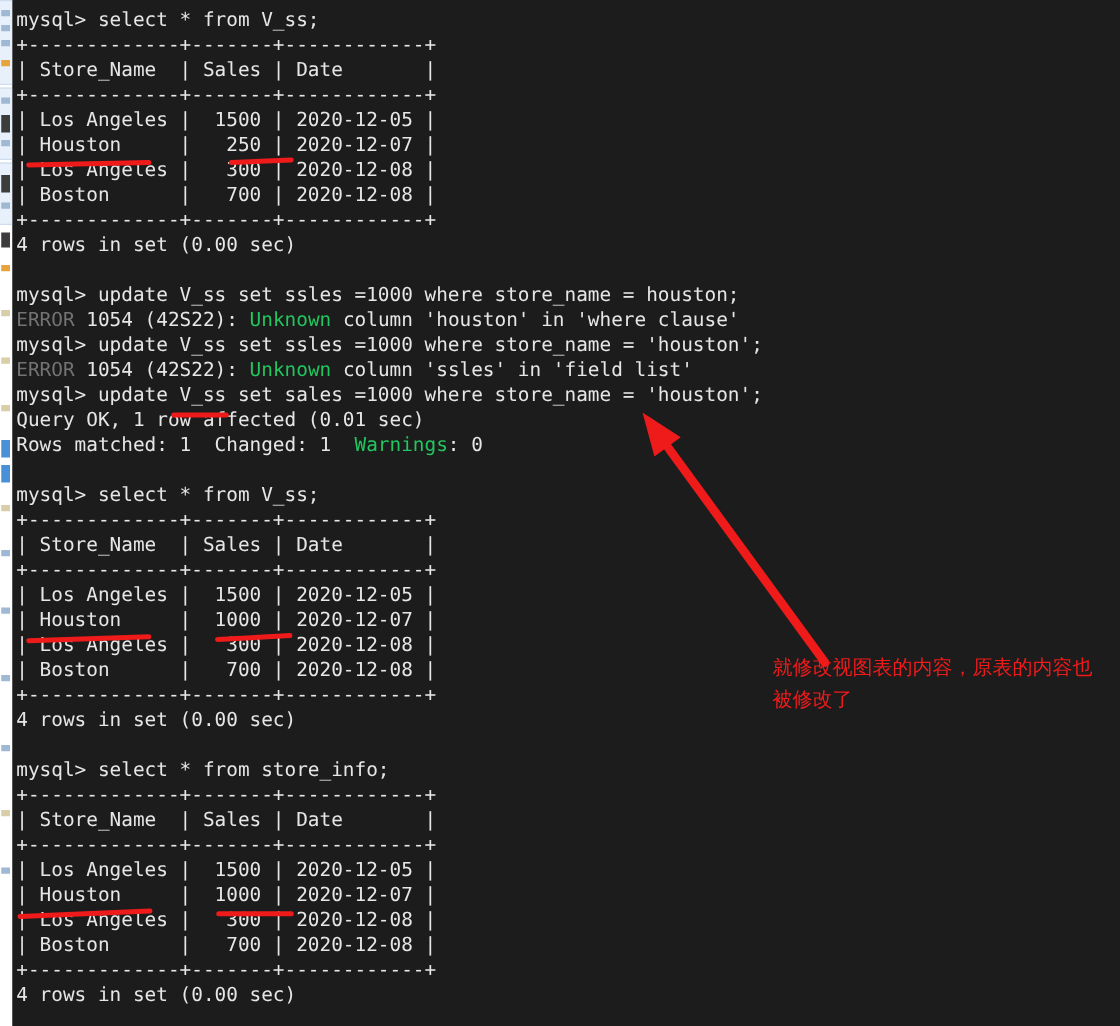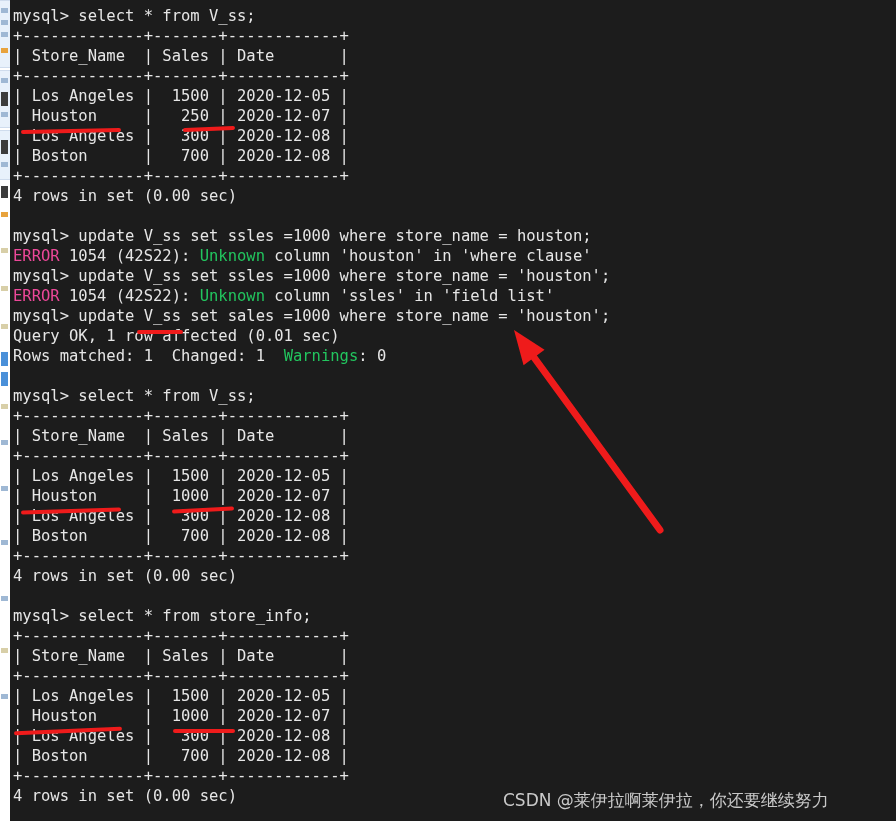--- a/index.html
+++ b/index.html
@@ -32,21 +32,21 @@
     position:absolute;left:10px;top:0;width:886px;height:821px;
     background:#1c1c1c;
     color:#e6e6e6;
     font-size:15.5px;
     line-height:20px;
     white-space:pre;
     padding:6px 0 0 0;
     box-sizing:border-box;
   }
   .line{height:20px;white-space:pre;padding-left:3px;}
-  .err{color:#ec4899;}
+  .err{color:#737373;}
   .warn{color:#22c55e;}
 
   
   #annot{position:absolute;left:0;top:0;width:896px;height:821px;pointer-events:none;}
   .uline{position:absolute;background:#ef1b1b;height:4px;border-radius:2px;}
 
   #note{
     position:absolute;left:618px;top:521px;width:268px;
     color:#ef1b1b;
     font-family:"DejaVu Sans","Liberation Sans",sans-serif;
@@ -94,24 +94,24 @@
     <div class="mark" style="top:694px;"></div>
   </div>
 
   <div id="term"><div class="line">mysql&gt; select * from V_ss;</div><div class="line">+-------------+-------+------------+</div><div class="line">| Store_Name  | Sales | Date       |</div><div class="line">+-------------+-------+------------+</div><div class="line">| Los Angeles |  1500 | 2020-12-05 |</div><div class="line">| Houston     |   250 | 2020-12-07 |</div><div class="line">| Los Angeles |   300 | 2020-12-08 |</div><div class="line">| Boston      |   700 | 2020-12-08 |</div><div class="line">+-------------+-------+------------+</div><div class="line">4 rows in set (0.00 sec)</div><div class="line">&nbsp;</div><div class="line">mysql&gt; update V_ss set ssles =1000 where store_name = houston;</div><div class="line"><span class="err">ERROR</span><span> 1054 (42S22): </span><span class="warn">Unknown</span><span> column 'houston' in 'where clause'</span></div><div class="line">mysql&gt; update V_ss set ssles =1000 where store_name = 'houston';</div><div class="line"><span class="err">ERROR</span><span> 1054 (42S22): </span><span class="warn">Unknown</span><span> column 'ssles' in 'field list'</span></div><div class="line">mysql&gt; update V_ss set sales =1000 where store_name = 'houston';</div><div class="line">Query OK, 1 row affected (0.01 sec)</div><div class="line"><span>Rows matched: 1  Changed: 1  </span><span class="warn">Warnings</span><span>: 0</span></div><div class="line">&nbsp;</div><div class="line">mysql&gt; select * from V_ss;</div><div class="line">+-------------+-------+------------+</div><div class="line">| Store_Name  | Sales | Date       |</div><div class="line">+-------------+-------+------------+</div><div class="line">| Los Angeles |  1500 | 2020-12-05 |</div><div class="line">| Houston     |  1000 | 2020-12-07 |</div><div class="line">| Los Angeles |   300 | 2020-12-08 |</div><div class="line">| Boston      |   700 | 2020-12-08 |</div><div class="line">+-------------+-------+------------+</div><div class="line">4 rows in set (0.00 sec)</div><div class="line">&nbsp;</div><div class="line">mysql&gt; select * from store_info;</div><div class="line">+-------------+-------+------------+</div><div class="line">| Store_Name  | Sales | Date       |</div><div class="line">+-------------+-------+------------+</div><div class="line">| Los Angeles |  1500 | 2020-12-05 |</div><div class="line">| Houston     |  1000 | 2020-12-07 |</div><div class="line">| Los Angeles |   300 | 2020-12-08 |</div><div class="line">| Boston      |   700 | 2020-12-08 |</div><div class="line">+-------------+-------+------------+</div><div class="line">4 rows in set (0.00 sec)</div></div>
 
   <div id="annot">
     <svg id="arrow-svg" width="896" height="821" style="position:absolute;left:0;top:0;">
         <line x1="660" y1="530" x2="529.3298990860557" y2="350.99986176172" stroke="#ef1b1b" stroke-width="7" stroke-linecap="round"></line>
         <polygon points="514,330 544.5467219933943,349.79640814537527 523.5468602316743,365.1263072314309" fill="#ef1b1b"></polygon>
       </svg>
+    <div id="note">就修改视图表的内容，原表的内容也被修改了</div>
   <div class="uline" style="left: 21px; top: 129px; width: 100px; height: 4px; background: rgb(239, 27, 27); transform: rotate(-1.2deg);"></div>
       <div class="uline" style="left: 183px; top: 127px; width: 52px; height: 4px; background: rgb(239, 27, 27); transform: rotate(-2.5deg);"></div>
       <div class="uline" style="left: 137px; top: 330px; width: 46px; height: 4px; background: rgb(239, 27, 27);"></div>
       <div class="uline" style="left: 21px; top: 509px; width: 100px; height: 4px; background: rgb(239, 27, 27); transform: rotate(-1.8deg);"></div>
       <div class="uline" style="left: 172px; top: 508px; width: 62px; height: 4px; background: rgb(239, 27, 27); transform: rotate(-3deg);"></div>
       <div class="uline" style="left: 14px; top: 729px; width: 108px; height: 4px; background: rgb(239, 27, 27); transform: rotate(-2.5deg);"></div>
       <div class="uline" style="left: 173px; top: 729px; width: 62px; height: 4px; background: rgb(239, 27, 27);"></div>
     </div>
 
-  <div id="watermark">CSDN @莱伊拉啊莱伊拉，你还要继续努力</div>
 
 </div>
 
 </body></html>

